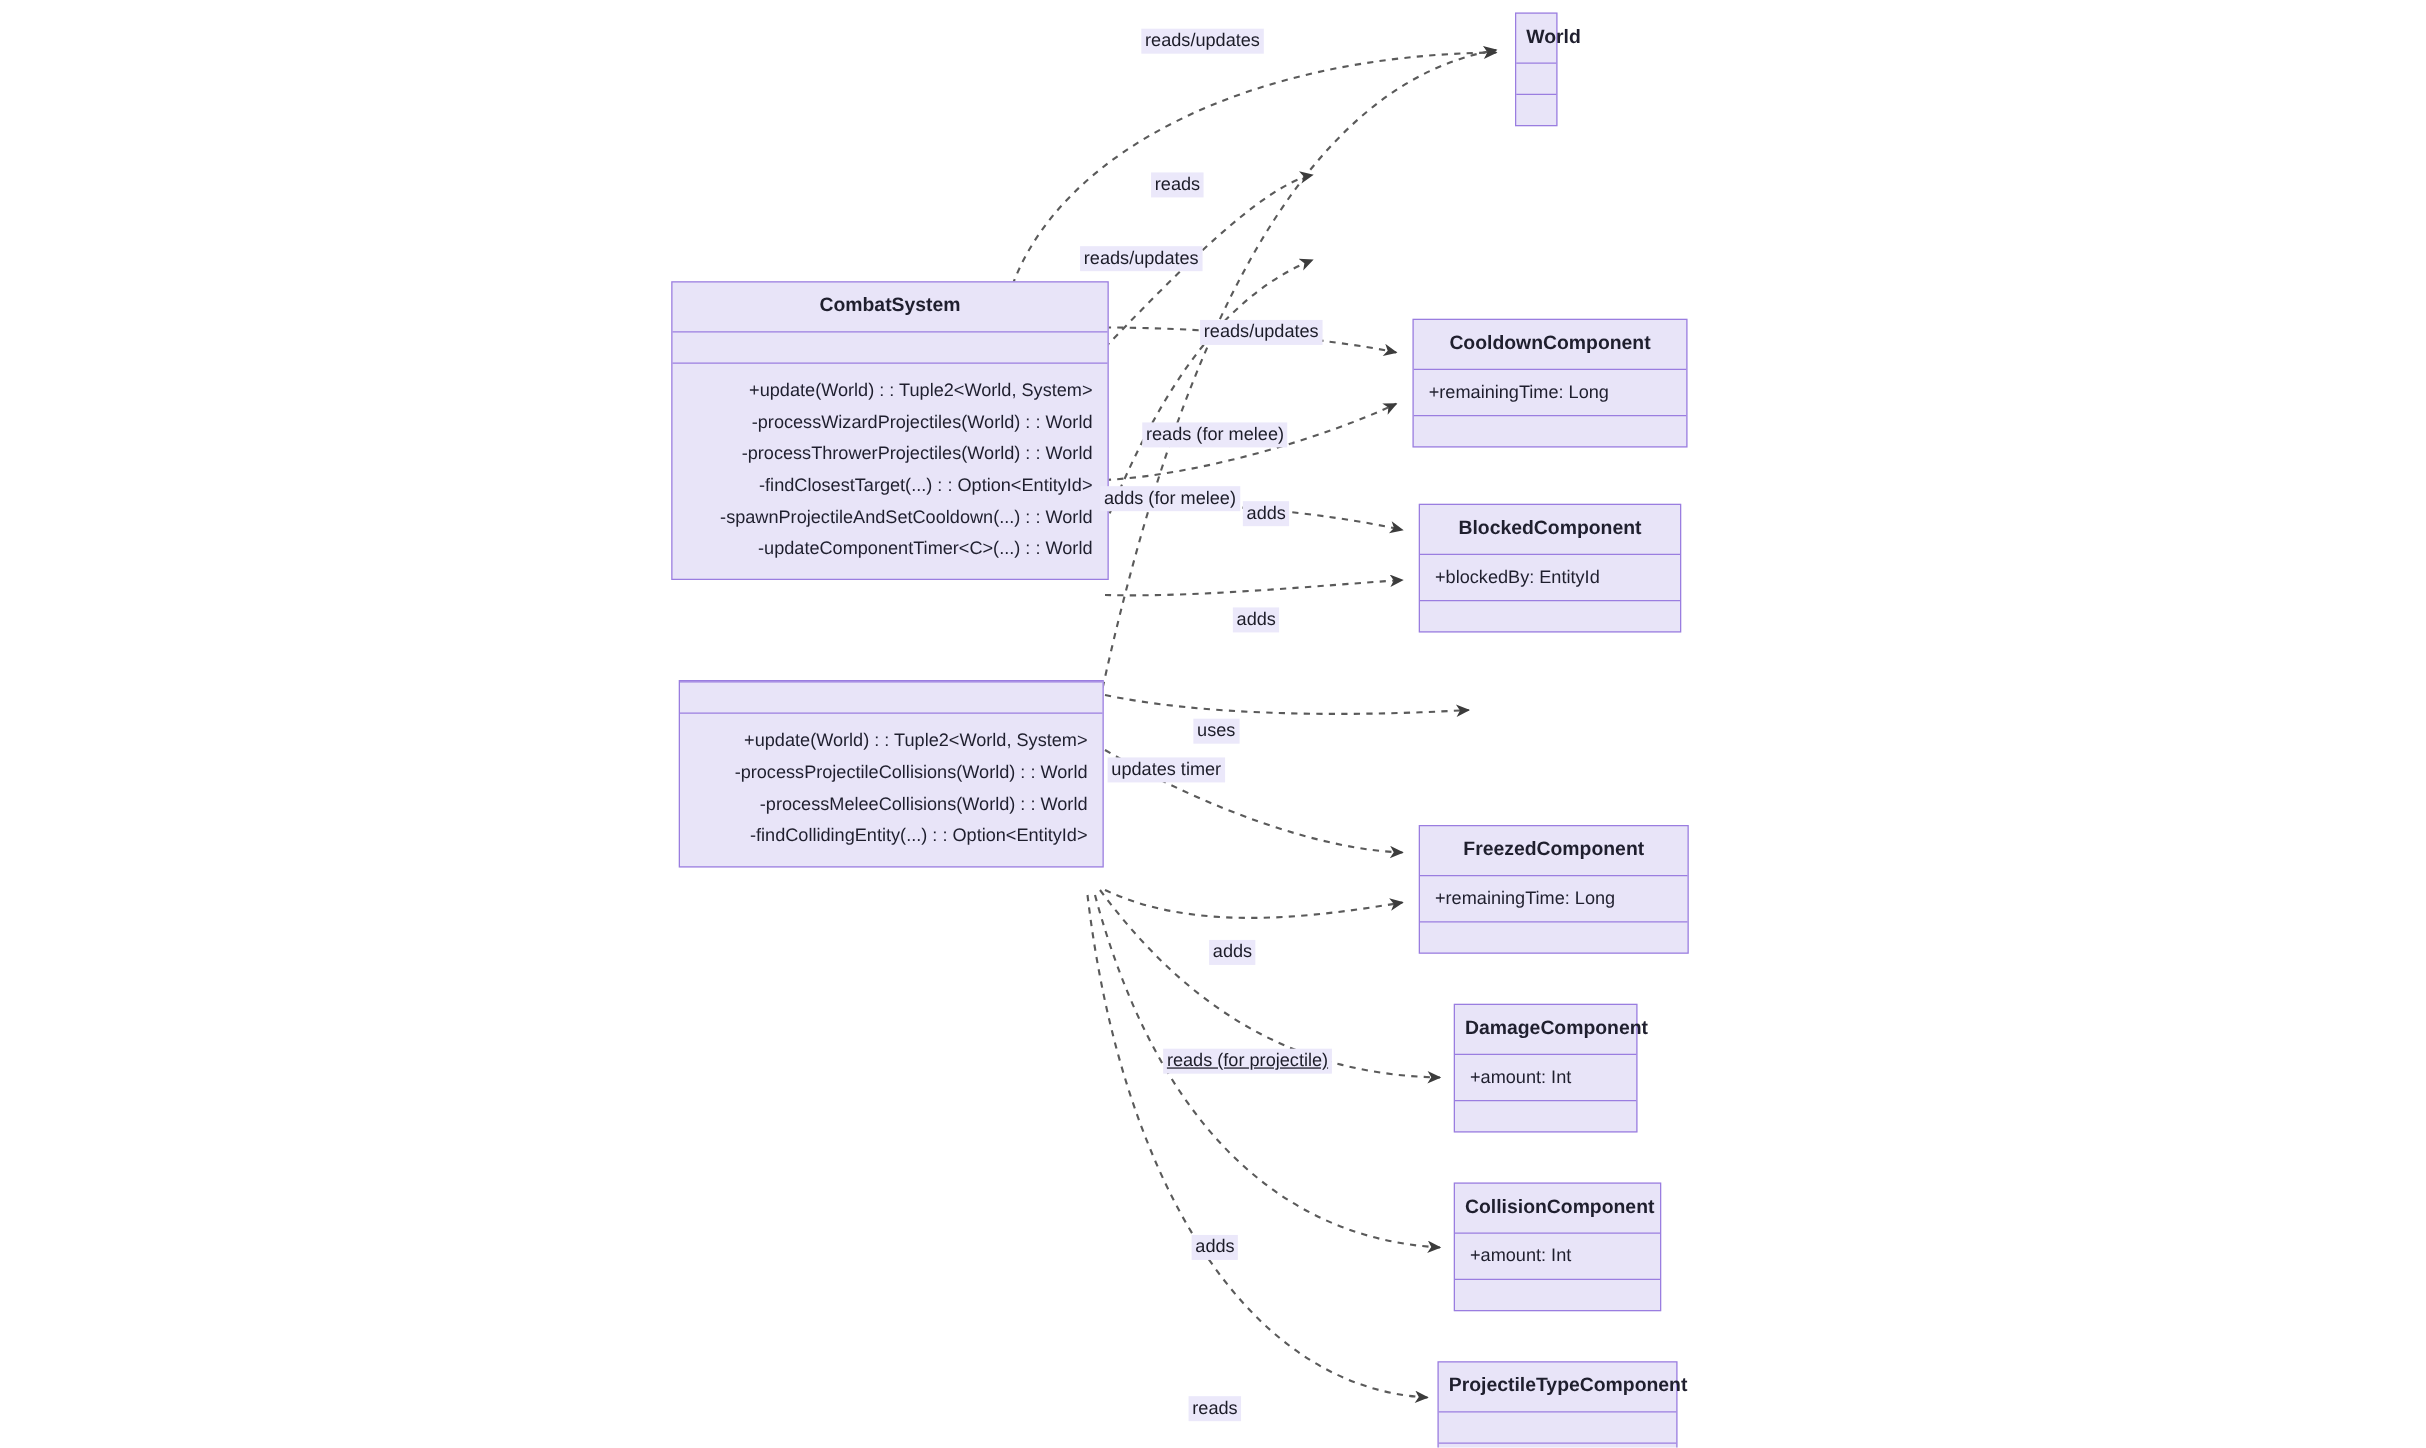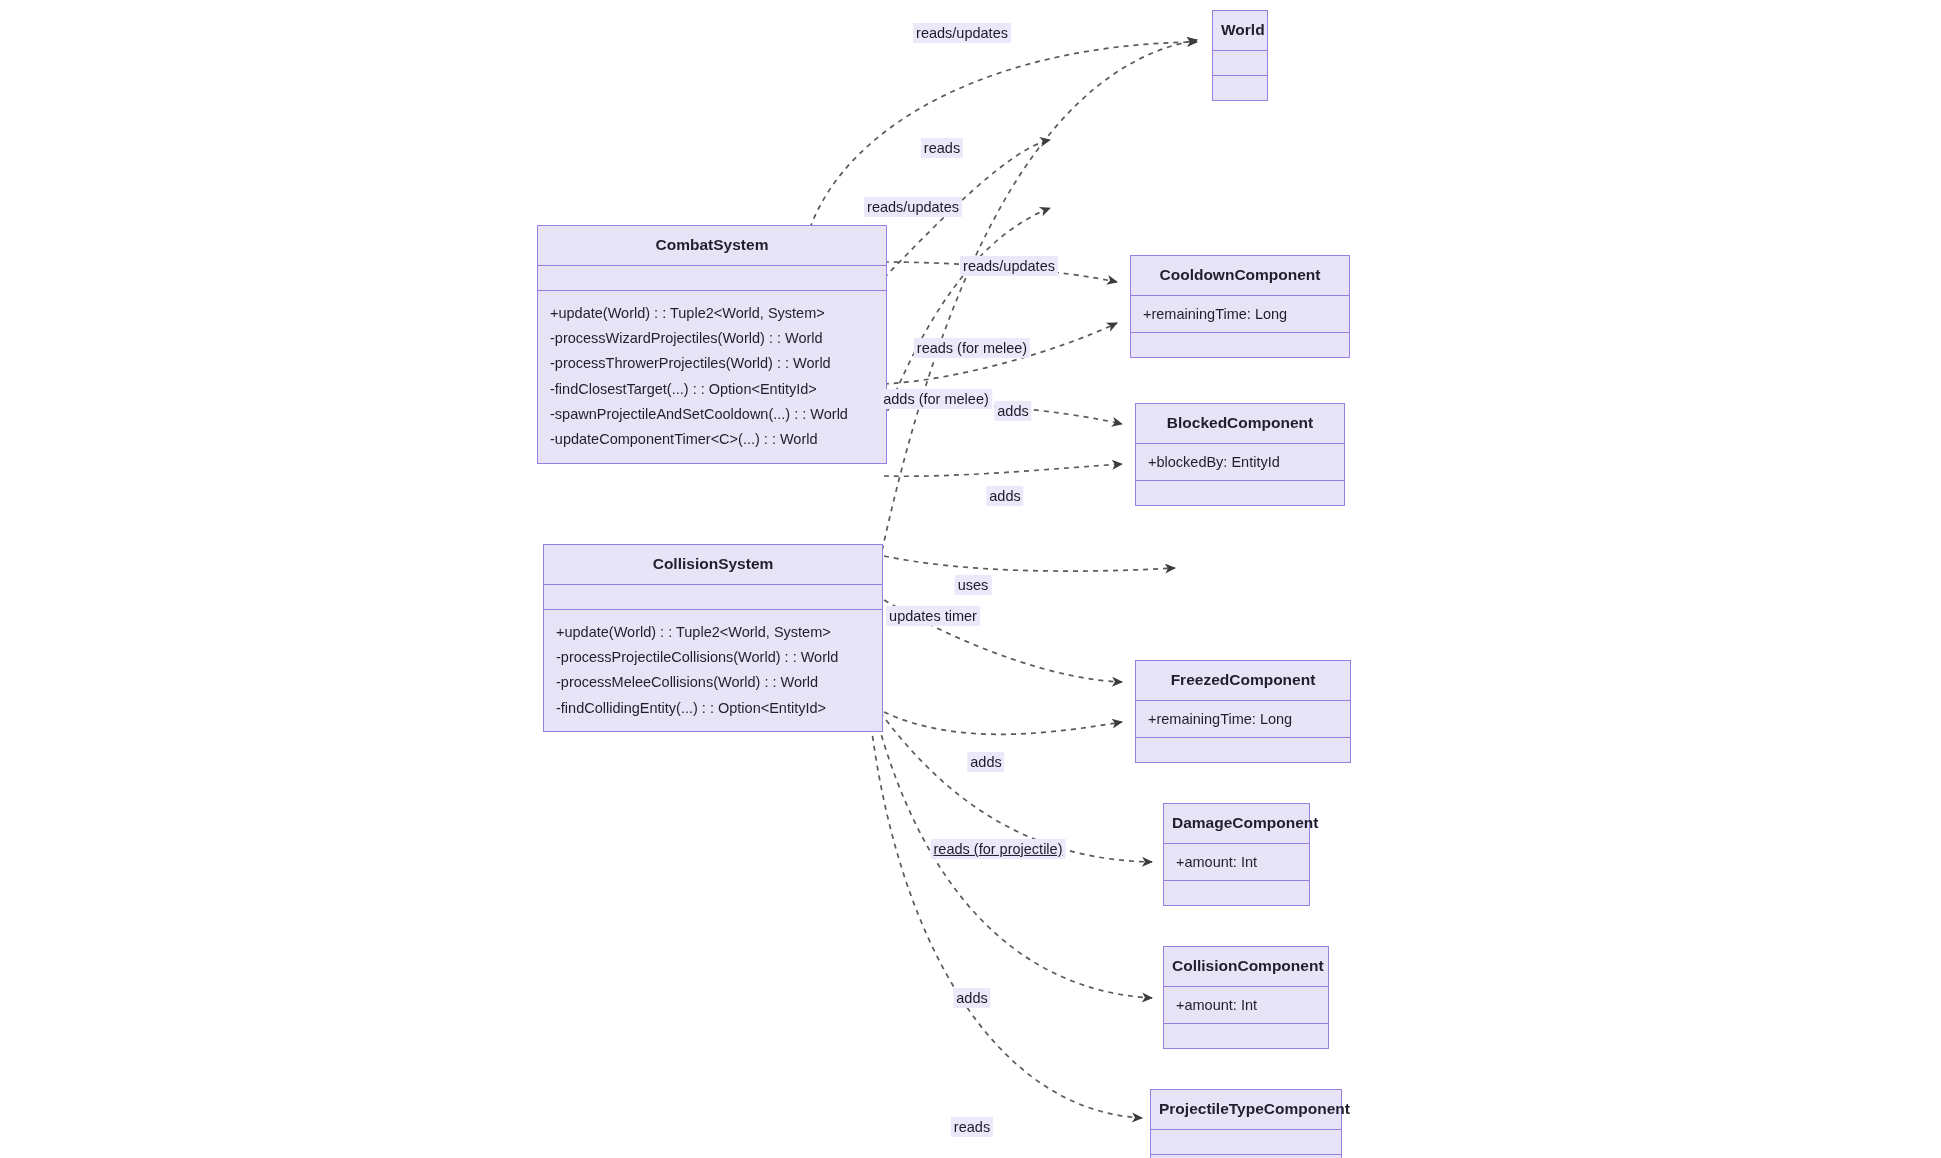--- a/index.html
+++ b/index.html
@@ -10,21 +10,21 @@
 
   .uml-class{position:absolute;background:#e8e4f8;border:1.6px solid #9a7de0;
              box-sizing:border-box;}
   .uml-title{text-align:center;font-weight:bold;font-size:15.5px;color:#1f1f2e;
              line-height:1.2;padding:10px 8px;white-space:nowrap;}
   .uml-sep{height:0;border-top:1.6px solid #9a7de0;}
   .uml-attrs{font-size:14.5px;color:#1f1f2e;padding:10px 12px;white-space:nowrap;min-height:14px;}
   .uml-attrs.empty{padding:0;height:24px;}
   .uml-methods{font-size:14.5px;color:#1f1f2e;padding:10px 12px;white-space:nowrap;}
   .uml-methods.empty{padding:0;height:24px;}
-  .uml-methods div{line-height:1.75;}
+  .uml-methods div{line-height:1.75;text-align:right;}
 
   .edge-label{position:absolute;font-size:14.5px;color:#1c1c28;
               background:#ebe8fa;padding:1px 3px;white-space:nowrap;
               transform:translate(-50%,-50%);line-height:1.25;}
 </style>
 </head>
 <body>
 
 <div id="canvas">
 
@@ -59,21 +59,21 @@
       <path d="M 884,712 C 960,748 1060,732 1122,722"></path>
 
       <path d="M 880,712 C 960,820 1050,860 1152,862"></path>
 
       <path d="M 876,716 C 920,880 1010,990 1152,998"></path>
 
       <path d="M 870,716 C 895,930 990,1110 1142,1118"></path>
     </g>
   </svg>
 
-  <div class="uml-class" style="left:1212px;top:10px;width:56px;">
+  <div class="uml-class" style="left:1212px;top:10px;width:34px;">
     <div class="uml-title">World</div>
     <div class="uml-sep"></div>
     <div class="uml-attrs empty"></div>
     <div class="uml-sep"></div>
     <div class="uml-methods empty"></div>
   </div>
 
 
   <div class="uml-class" style="left:537px;top:225px;width:350px;">
     <div class="uml-title">CombatSystem</div>
@@ -100,21 +100,20 @@
 
   <div class="uml-class" style="left:1135px;top:403px;width:210px;">
     <div class="uml-title">BlockedComponent</div>
     <div class="uml-sep"></div>
     <div class="uml-attrs">+blockedBy: EntityId</div>
     <div class="uml-sep"></div>
     <div class="uml-methods empty"></div>
   </div>
 
   <div class="uml-class" style="left:543px;top:544px;width:340px;">
-    <div class="uml-title">CollisionSystem</div>
     <div class="uml-sep"></div>
     <div class="uml-attrs empty"></div>
     <div class="uml-sep"></div>
     <div class="uml-methods">
       <div>+update(World) : : Tuple2&lt;World, System&gt;</div>
       <div>-processProjectileCollisions(World) : : World</div>
       <div>-processMeleeCollisions(World) : : World</div>
       <div>-findCollidingEntity(...) : : Option&lt;EntityId&gt;</div>
     </div>
   </div>

